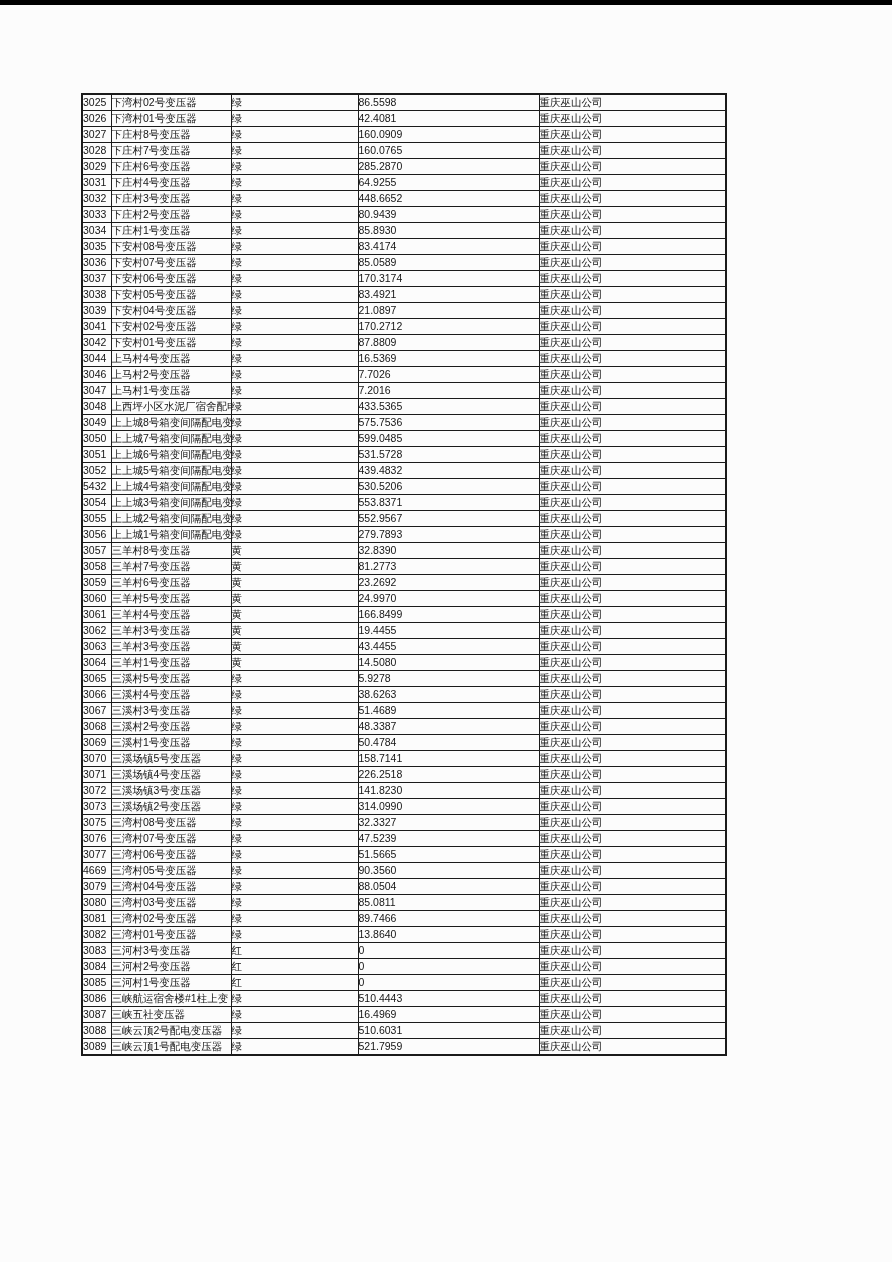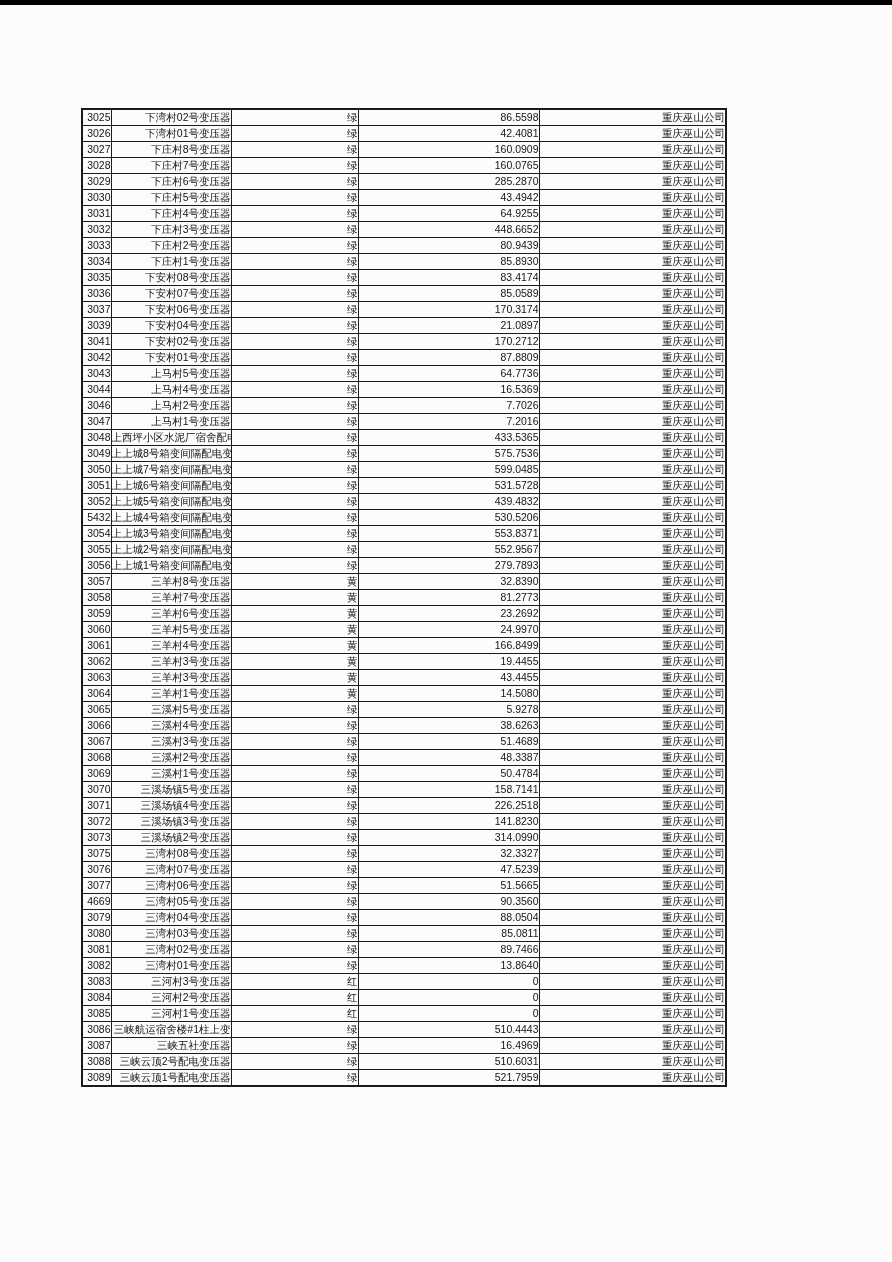--- a/index.html
+++ b/index.html
@@ -10,25 +10,24 @@
     overflow:hidden;
     font-family:"Liberation Sans",sans-serif;
   }
   .top-bar{
     position:absolute;top:0;left:0;
     width:892px;height:5px;
     background:#000000;
   }
   table.grid{
     position:absolute;
-    left:81px;top:108px;
+    left:81px;top:93px;
     width:644px;
     border-collapse:collapse;
     table-layout:fixed;
-    text-align:right;
   }
   table.grid{border:2px solid #1b1b1b;}
   table.grid td{
     border:1px solid #1b1b1b;
     height:15px;
     padding:0;
     font-size:10.5px;
     line-height:15px;
     color:#141414;
     white-space:nowrap;
@@ -90,27 +89,20 @@
       <td class="c-company">重庆巫山公司</td>
     </tr>
         <tr>
       <td class="c-id">3029</td>
       <td class="c-name">下庄村6号变压器</td>
       <td class="c-status">绿</td>
       <td class="c-value">285.2870</td>
       <td class="c-company">重庆巫山公司</td>
     </tr>
         <tr>
-      <td class="c-id">3030</td>
-      <td class="c-name">下庄村5号变压器</td>
-      <td class="c-status">绿</td>
-      <td class="c-value">43.4942</td>
-      <td class="c-company">重庆巫山公司</td>
-    </tr>
-        <tr>
       <td class="c-id">3031</td>
       <td class="c-name">下庄村4号变压器</td>
       <td class="c-status">绿</td>
       <td class="c-value">64.9255</td>
       <td class="c-company">重庆巫山公司</td>
     </tr>
         <tr>
       <td class="c-id">3032</td>
       <td class="c-name">下庄村3号变压器</td>
       <td class="c-status">绿</td>
@@ -146,45 +138,45 @@
       <td class="c-company">重庆巫山公司</td>
     </tr>
         <tr>
       <td class="c-id">3037</td>
       <td class="c-name">下安村06号变压器</td>
       <td class="c-status">绿</td>
       <td class="c-value">170.3174</td>
       <td class="c-company">重庆巫山公司</td>
     </tr>
         <tr>
+      <td class="c-id">3038</td>
+      <td class="c-name">下安村05号变压器</td>
+      <td class="c-status">绿</td>
+      <td class="c-value">83.4921</td>
+      <td class="c-company">重庆巫山公司</td>
+    </tr>
+        <tr>
       <td class="c-id">3039</td>
       <td class="c-name">下安村04号变压器</td>
       <td class="c-status">绿</td>
       <td class="c-value">21.0897</td>
       <td class="c-company">重庆巫山公司</td>
     </tr>
         <tr>
       <td class="c-id">3041</td>
       <td class="c-name">下安村02号变压器</td>
       <td class="c-status">绿</td>
       <td class="c-value">170.2712</td>
       <td class="c-company">重庆巫山公司</td>
     </tr>
         <tr>
       <td class="c-id">3042</td>
       <td class="c-name">下安村01号变压器</td>
       <td class="c-status">绿</td>
       <td class="c-value">87.8809</td>
-      <td class="c-company">重庆巫山公司</td>
-    </tr>
-        <tr>
-      <td class="c-id">3043</td>
-      <td class="c-name">上马村5号变压器</td>
-      <td class="c-status">绿</td>
-      <td class="c-value">64.7736</td>
       <td class="c-company">重庆巫山公司</td>
     </tr>
         <tr>
       <td class="c-id">3044</td>
       <td class="c-name">上马村4号变压器</td>
       <td class="c-status">绿</td>
       <td class="c-value">16.5369</td>
       <td class="c-company">重庆巫山公司</td>
     </tr>
         <tr>

